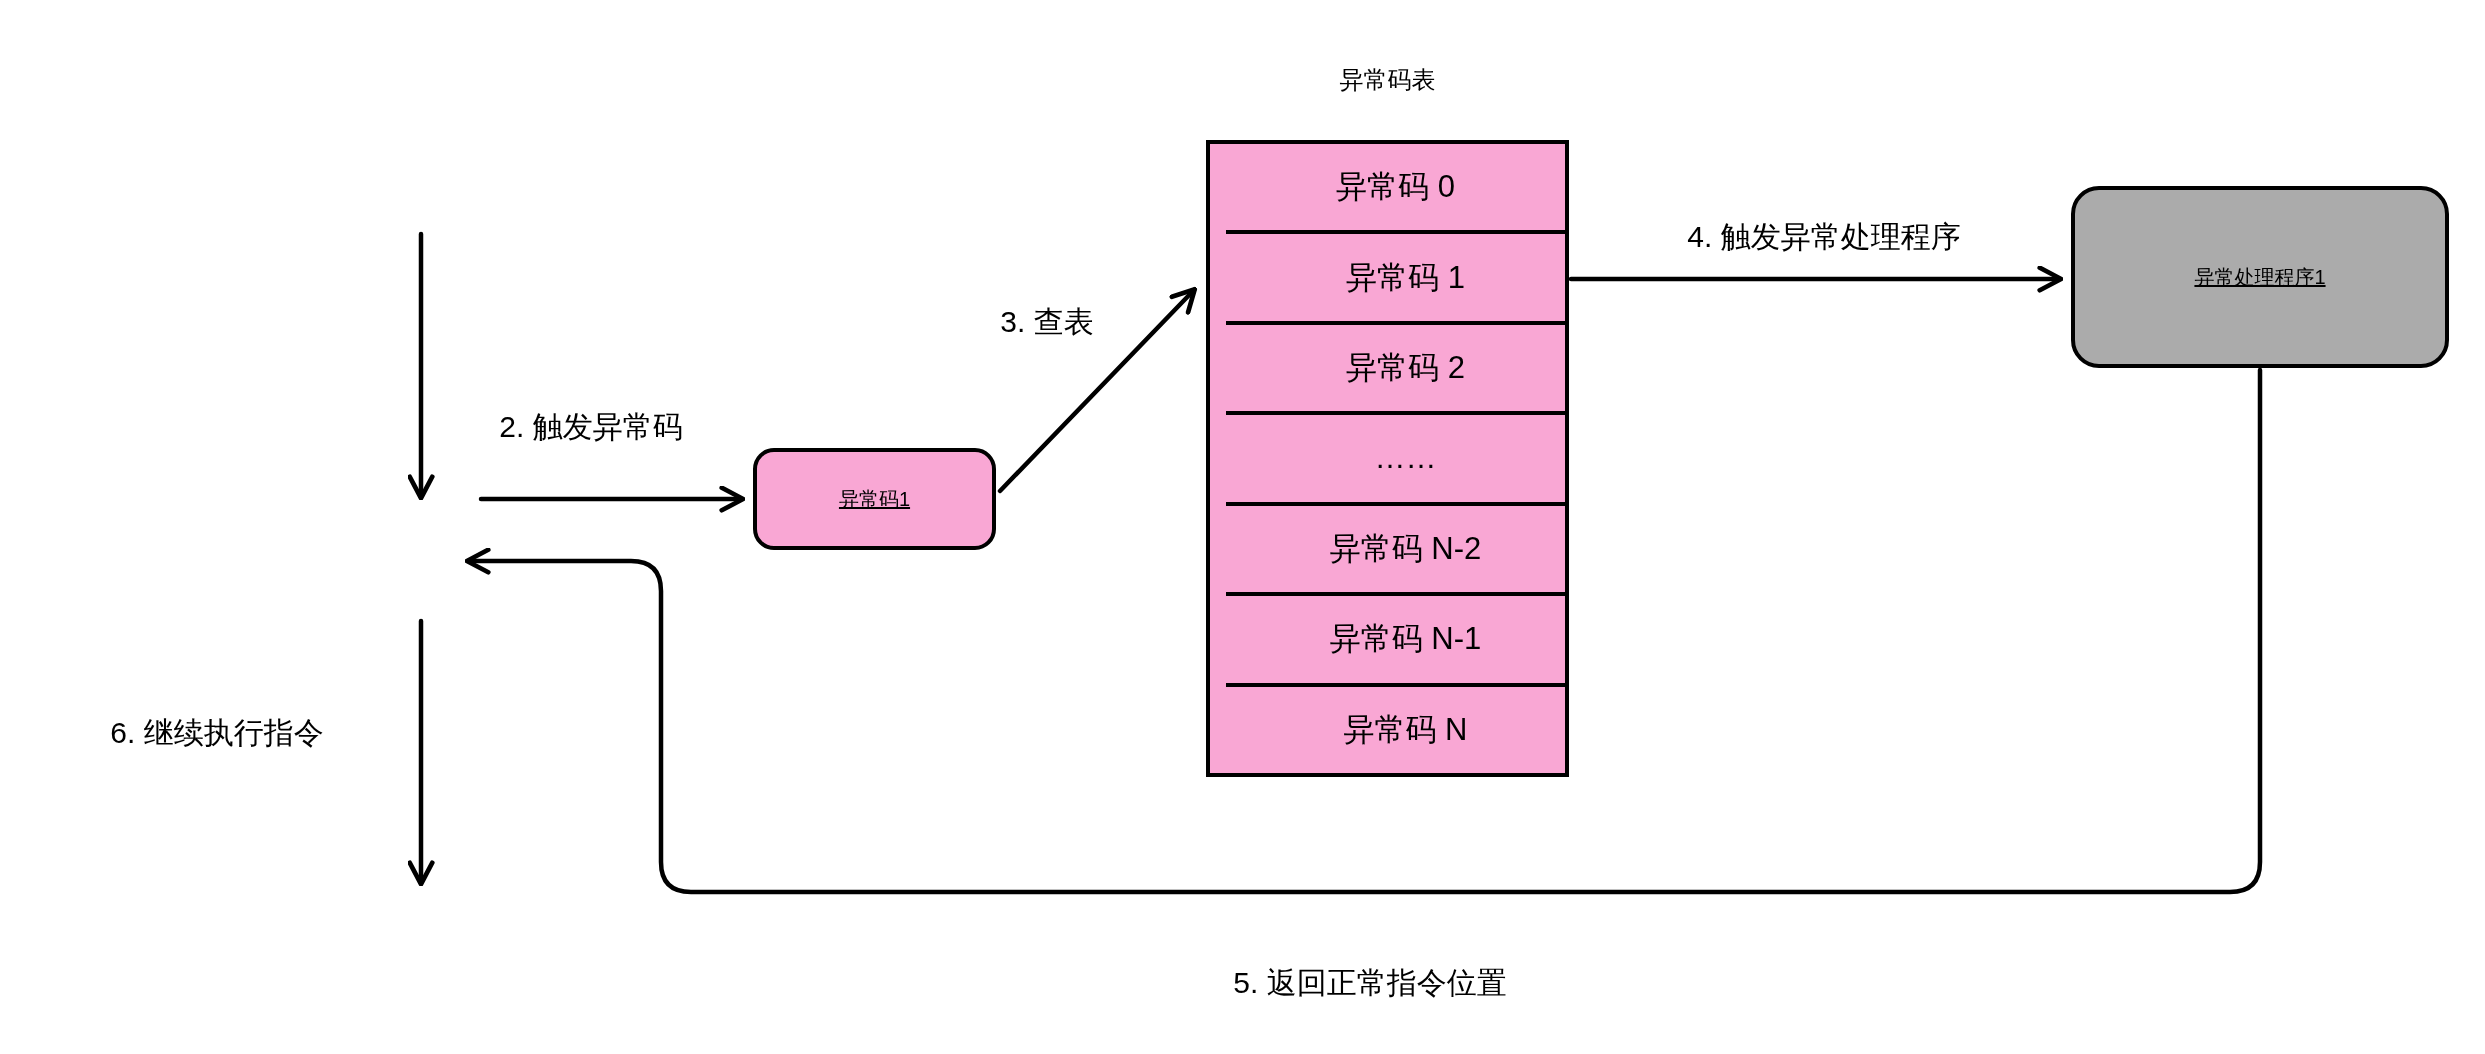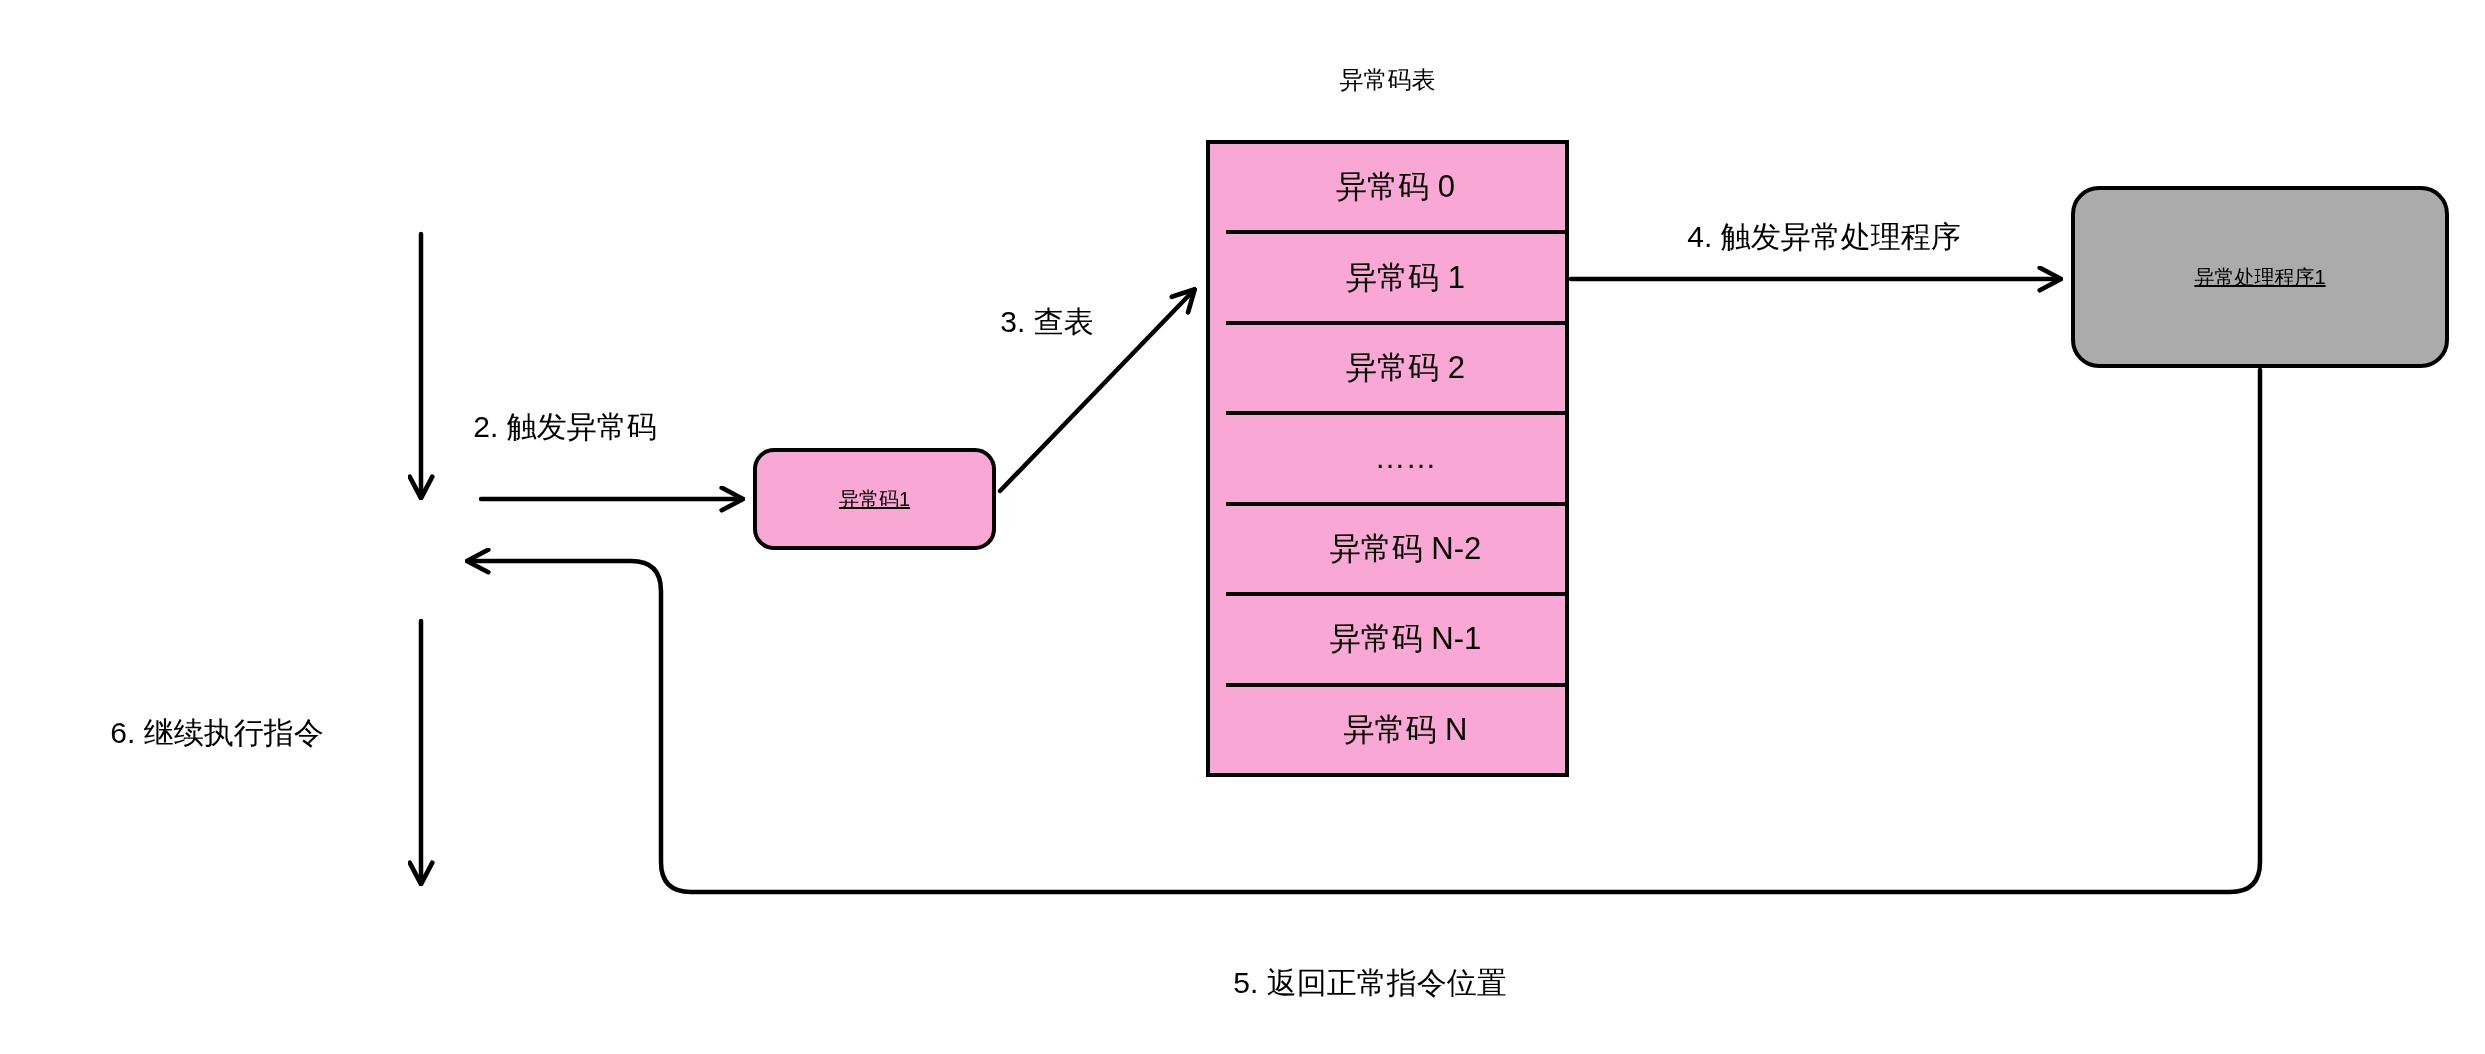--- a/index.html
+++ b/index.html
@@ -101,21 +101,21 @@
   .handler-box {
     left: 2071px;
     top: 186px;
     width: 378px;
     height: 182px;
     border-radius: 28px;
     background: var(--handler-gray);
   }
 
   .step1 { left: 100px;  top: 335px; width: 300px; }
-  .step2 { left: 415px;  top: 408px; width: 300px; }
+  .step2 { left: 441px;  top: 408px; width: 300px; }
   .step3 { left: 947px;  top: 303px; width: 200px; }
   .step4 { left: 1624px; top: 202px; width: 400px; margin-top: 16px; }
   .step5 { left: 1170px; top: 964px; width: 400px; }
   .step6 { left: 47px;   top: 714px; width: 340px; }
 </style>
 </head>
 <body>
 
 <div class="canvas">
 

